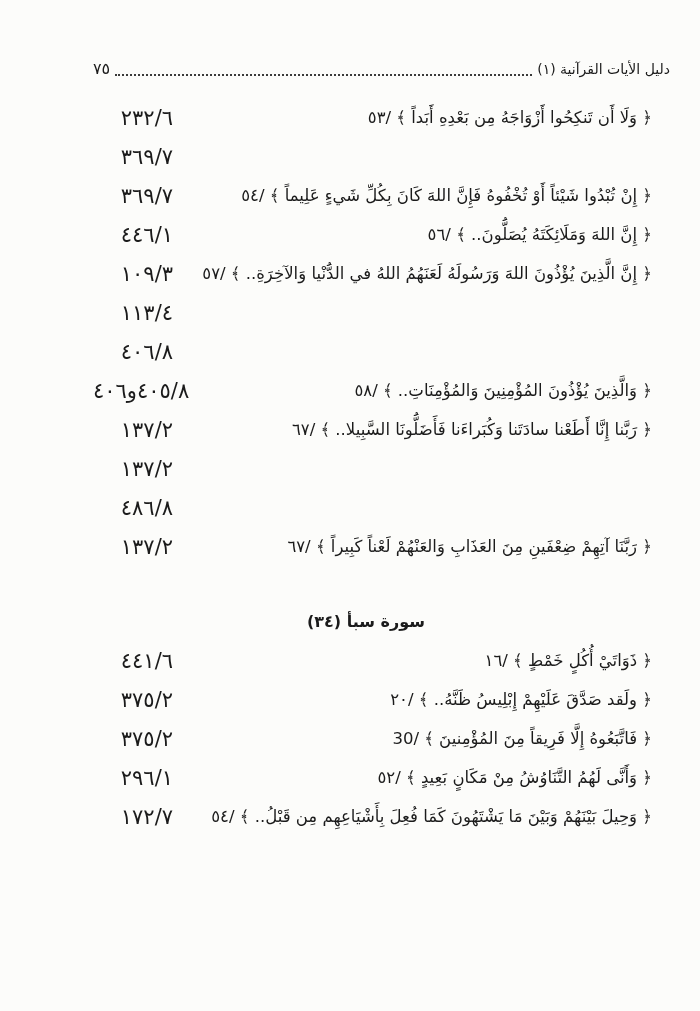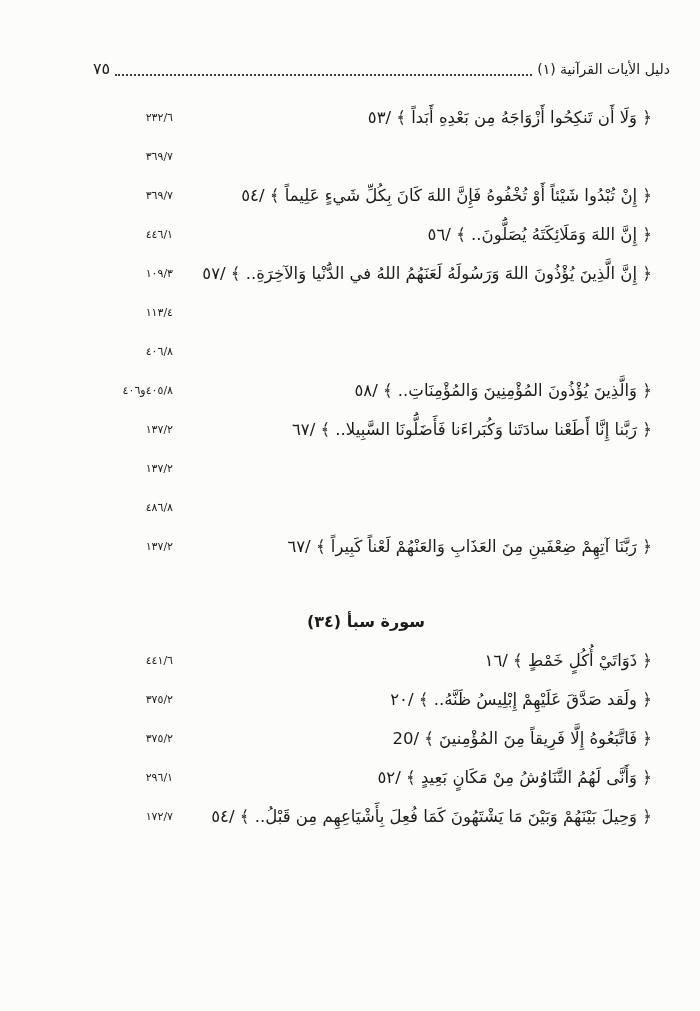--- a/index.html
+++ b/index.html
@@ -54,21 +54,21 @@
     height: 39px;
     display: flex;
     align-items: center;
     justify-content: space-between;
     padding: 0 48px 0 93px;
   }
   .ref {
     direction: rtl;
     min-width: 80px;
     text-align: right;
-    font-size: 11px;
+    font-size: 21px;
     letter-spacing: 0.5px;
     white-space: nowrap;
   }
   .verse {
     direction: rtl;
     text-align: right;
     font-size: 16.5px;
     white-space: nowrap;
     line-height: 39px;
   }
@@ -153,21 +153,21 @@
     <div class="row">
       <span class="ref">٤٤١/٦</span>
       <span class="verse">﴿ ذَوَاتَيْ أُكُلٍ خَمْطٍ ﴾ /١٦</span>
     </div>
     <div class="row">
       <span class="ref">٣٧٥/٢</span>
       <span class="verse">﴿ ولَقد صَدَّقَ عَلَيْهِمْ إِبْلِيسُ ظَنَّهُ.. ﴾ /٢٠</span>
     </div>
     <div class="row">
       <span class="ref">٣٧٥/٢</span>
-      <span class="verse">﴿ فَاتَّبَعُوهُ إِلَّا فَرِيقاً مِنَ المُؤْمِنينَ ﴾ /20</span>
+      <span class="verse">﴿ فَاتَّبَعُوهُ إِلَّا فَرِيقاً مِنَ المُؤْمِنينَ ﴾ /30</span>
     </div>
     <div class="row">
       <span class="ref">٢٩٦/١</span>
       <span class="verse">﴿ وَأَنَّى لَهُمُ التَّنَاوُشُ مِنْ مَكَانٍ بَعِيدٍ ﴾ /٥٢</span>
     </div>
     <div class="row">
       <span class="ref">١٧٢/٧</span>
       <span class="verse">﴿ وَحِيلَ بَيْنَهُمْ وَبَيْنَ مَا يَشْتَهُونَ كَمَا فُعِلَ بِأَشْيَاعِهِم مِن قَبْلُ.. ﴾ /٥٤</span>
     </div>
 

